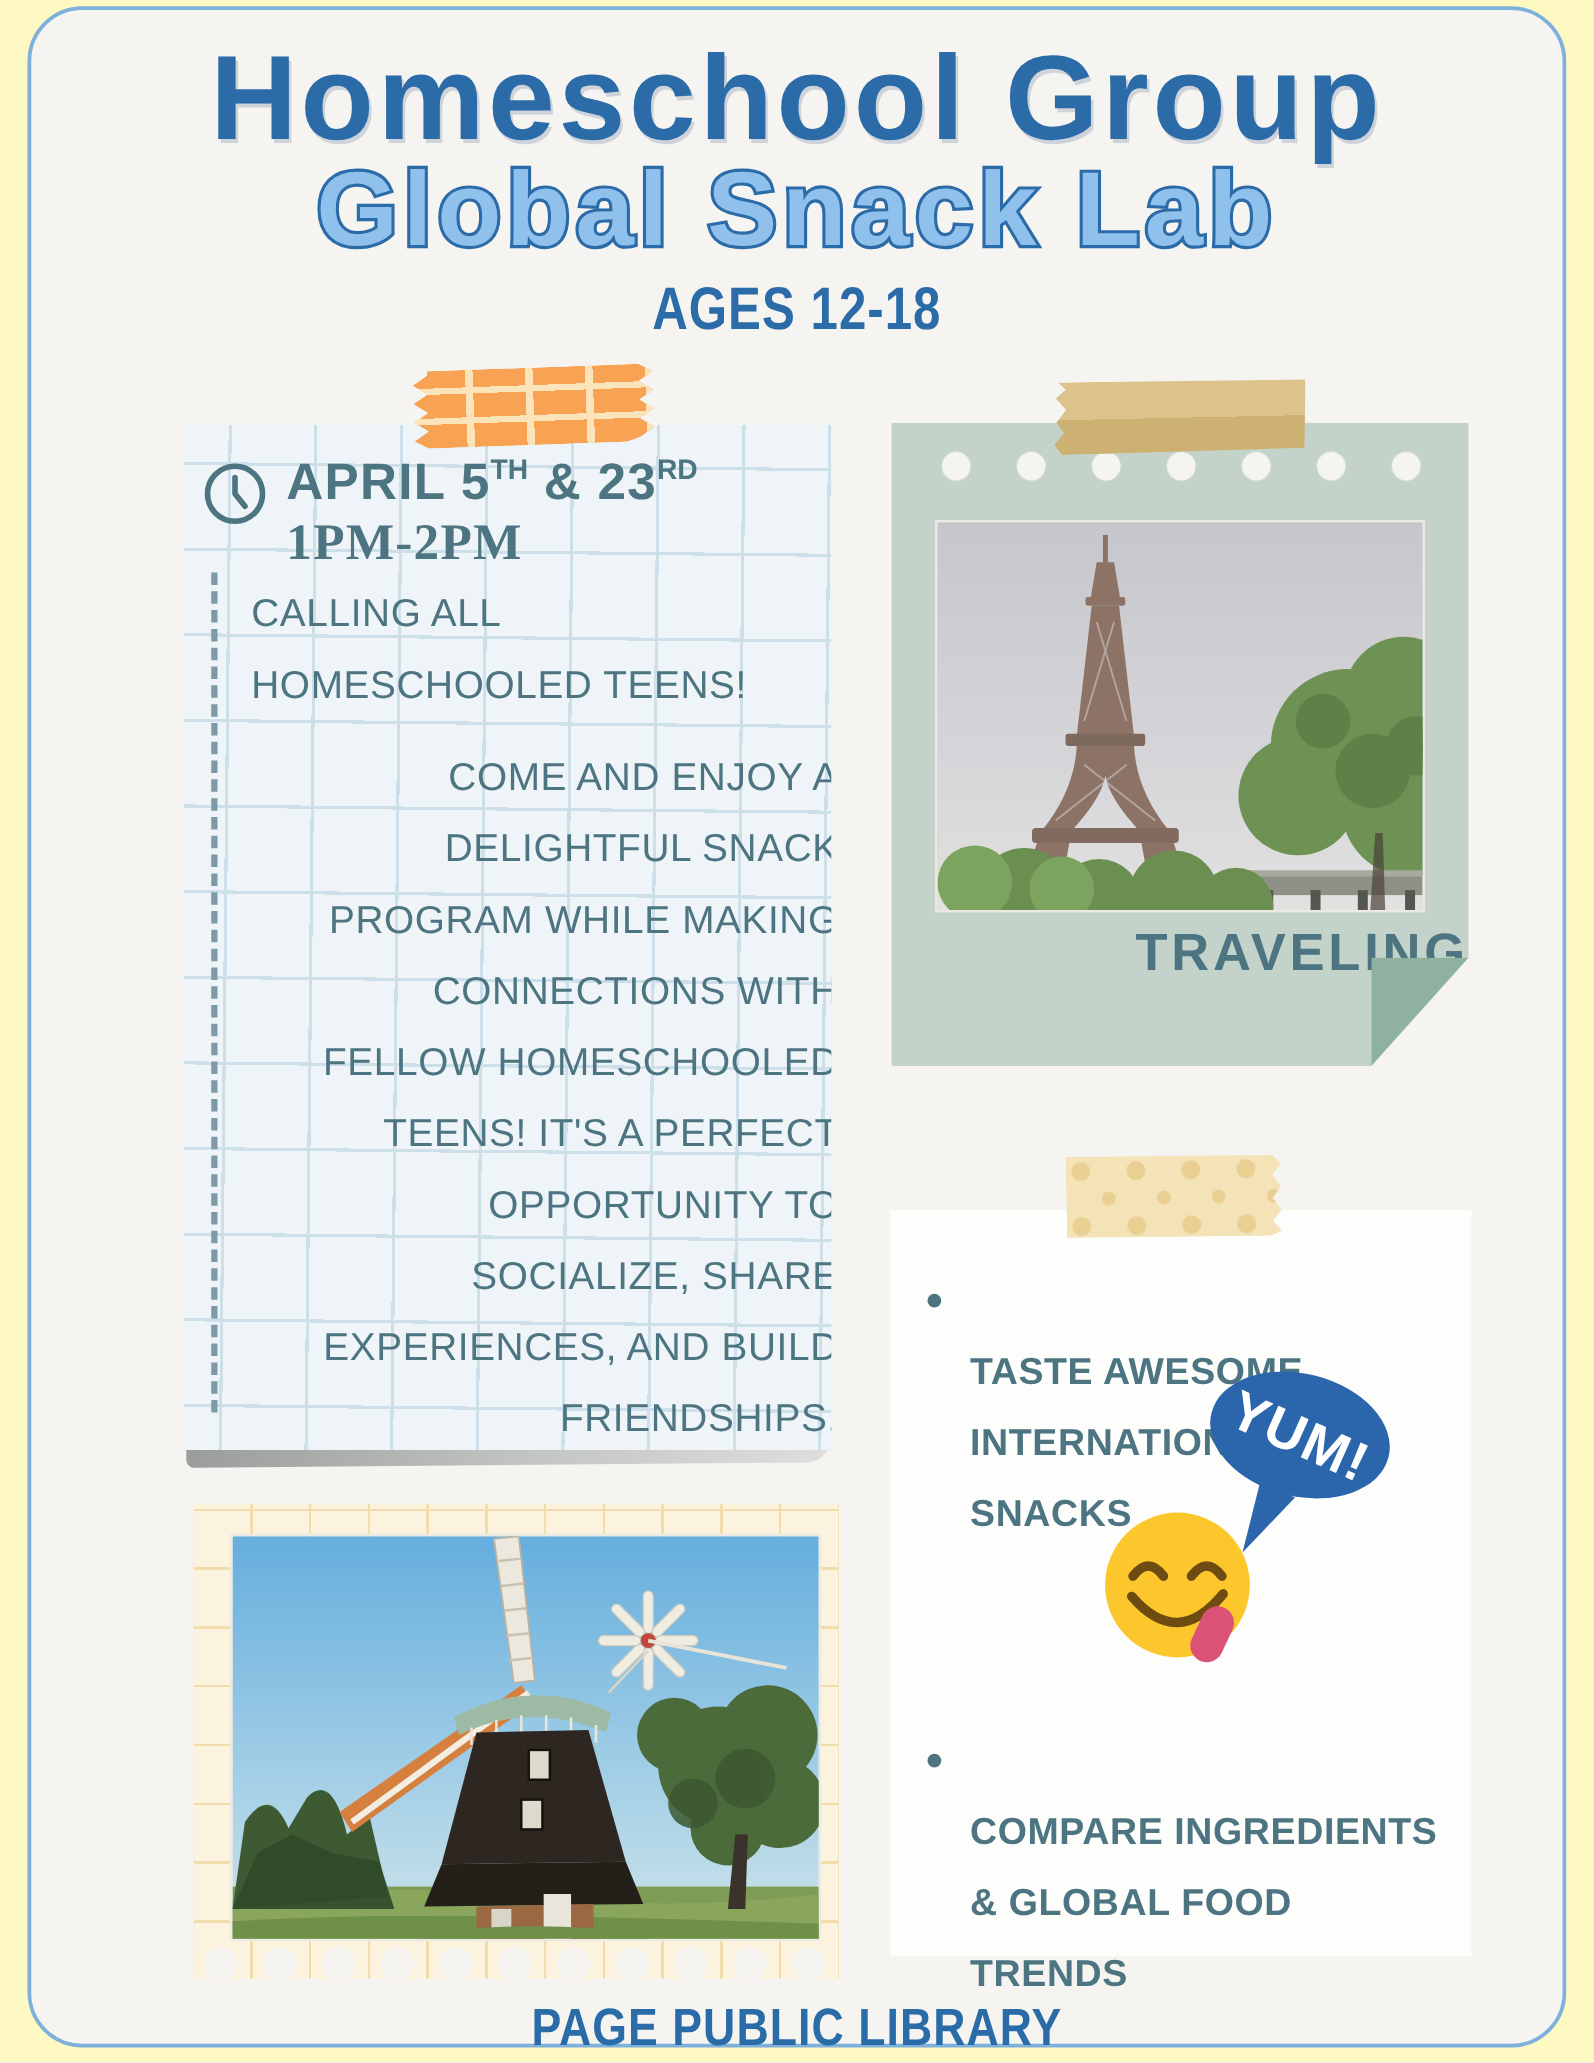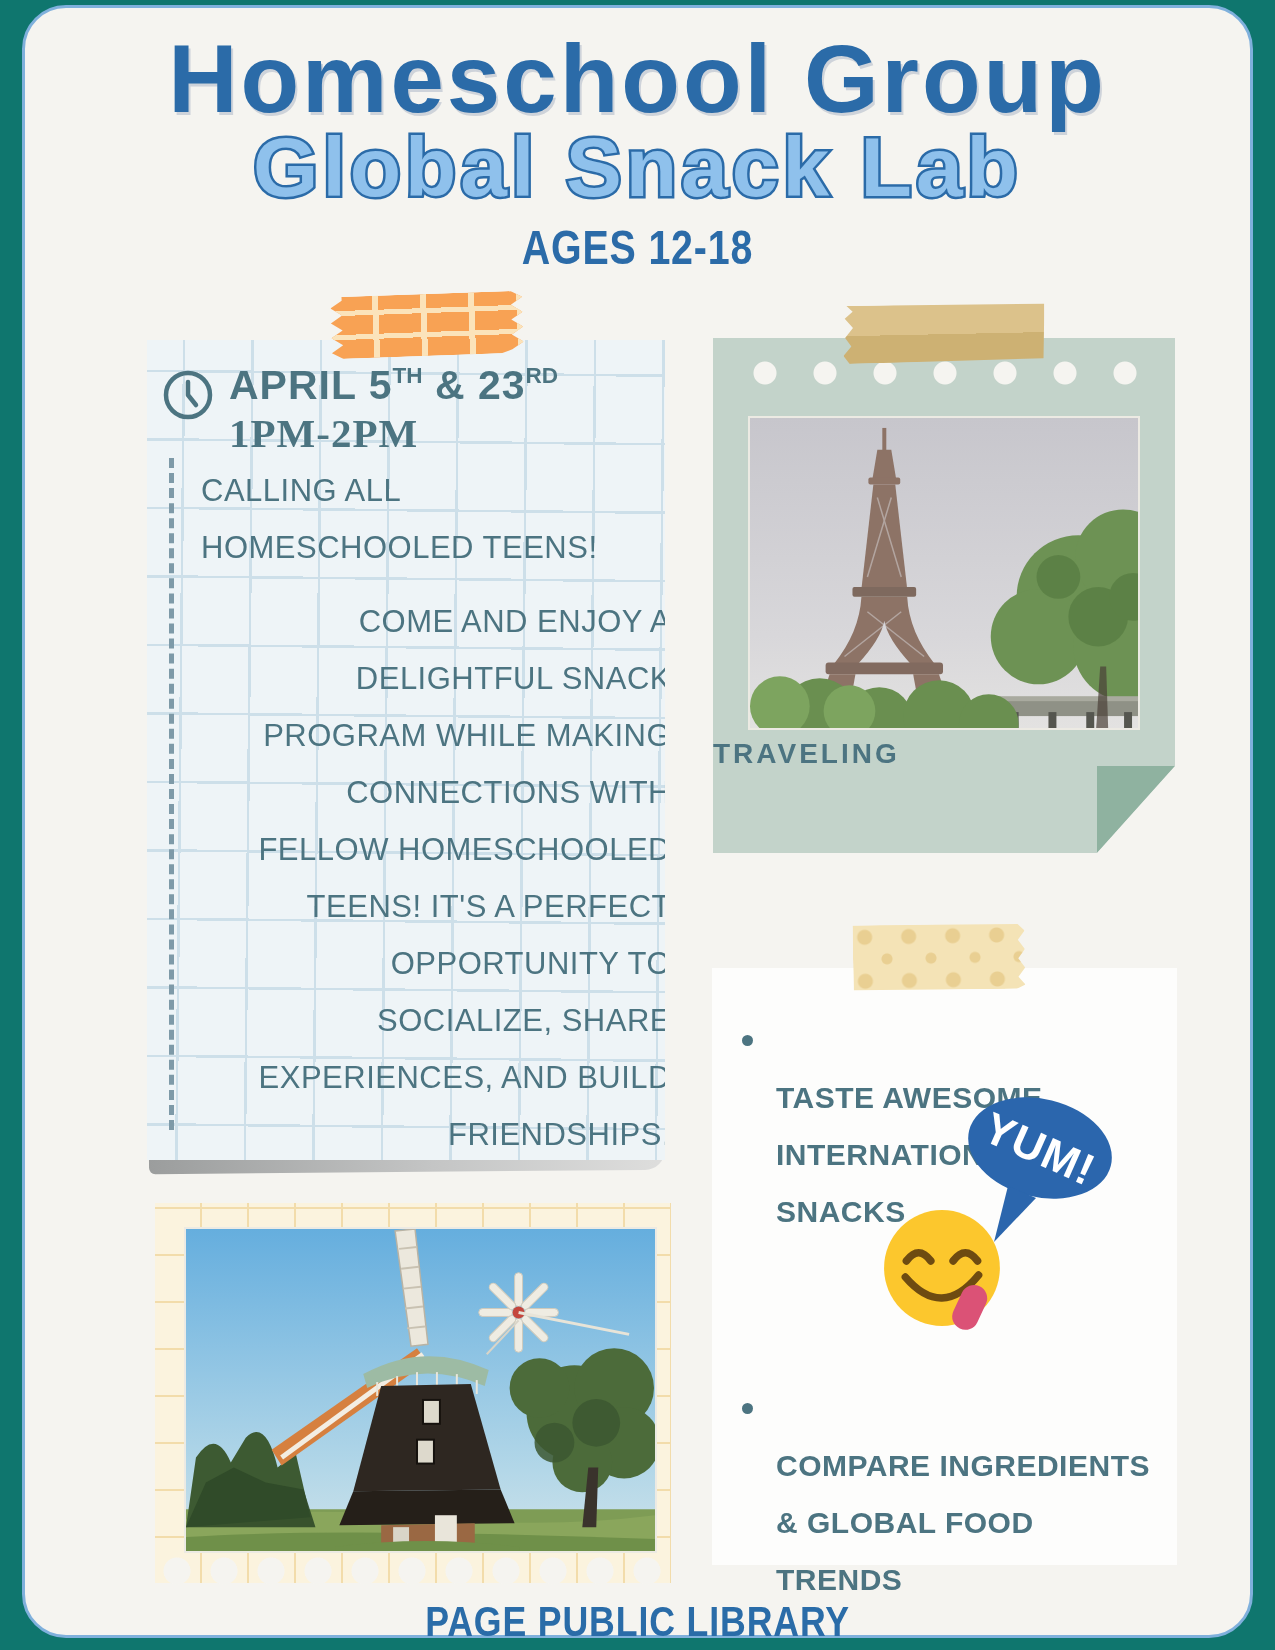--- a/index.html
+++ b/index.html
@@ -1,18 +1,18 @@
 <!DOCTYPE html>
 <html><head>
 <meta charset="utf-8">
 <style>
   * { margin:0; padding:0; box-sizing:border-box; }
   html,body { width:1275px; }
   body { font-family:"Liberation Sans", sans-serif; background:#cfe0f4; }
-  #stage { position:relative; width:1275px; height:1650px; background:#0f766e; overflow:hidden; }
+  #stage { position:relative; width:1275px; height:1650px; background:#fef9c3; overflow:hidden; }
 
   .card { position:absolute; left:22px; top:5px; width:1231px; height:1633px;
           background:#f5f4f0; border:3px solid #7fb0dc; border-radius:44px; }
 
   
   .title { position:absolute; top:16px; left:0; width:100%; text-align:center;
            font-size:96px; font-weight:bold; letter-spacing:3px; color:#2b6ba8;
            text-shadow:2px 3px 0 rgba(160,170,190,.45); }
   .subtitle-svg { position:absolute; top:116px; left:0; width:100%; height:96px; overflow:visible; }
   .subtitle-svg text { font-family:"Liberation Sans", sans-serif; font-weight:bold; }
@@ -65,22 +65,22 @@
   .green-note { position:absolute; left:688px; top:330px; width:462px; height:515px;
                 background:#c3d3ca;
                 clip-path:polygon(0 0,100% 0,100% 83.1%,83.1% 100%,0 100%); }
   .holes { position:absolute; left:40px; top:23px; width:392px; height:24px;
            background-image:radial-gradient(circle at 12px 12px, #f5f4f0 11px, transparent 12px);
            background-size:60px 24px; background-repeat:repeat-x; }
   .fold { position:absolute; left:384px; top:428px; width:78px; height:87px;
           background:#8fb2a0; clip-path:polygon(0 0,100% 0,0 100%); }
   .eiffel { position:absolute; left:35px; top:78px; width:392px; height:314px;
             border:2px solid #eceae3; }
-  .caption { position:absolute; left:0; top:400px; width:100%; text-align:left;
-             font-size:28px; font-weight:bold; letter-spacing:3px; color:#4c7481; }
+  .caption { position:absolute; left:0; top:400px; width:100%; text-align:right;
+             font-size:42px; font-weight:bold; letter-spacing:3px; color:#4c7481; }
 
   
   .cream-paper { position:absolute; left:130px; top:1195px; width:516px; height:380px;
     background-color:#fbf3de;
     background-image:
       repeating-linear-gradient(90deg, transparent 0 45px, #f2dcab 45px 47px),
       repeating-linear-gradient(0deg,  transparent 0 45px, #f2dcab 45px 47px); }
   .windmill { position:absolute; left:29px; top:24px; width:473px; height:326px;
               border:2px solid #eceae3; }
   .scallops { position:absolute; left:6px; right:0; bottom:-4px; height:32px;

